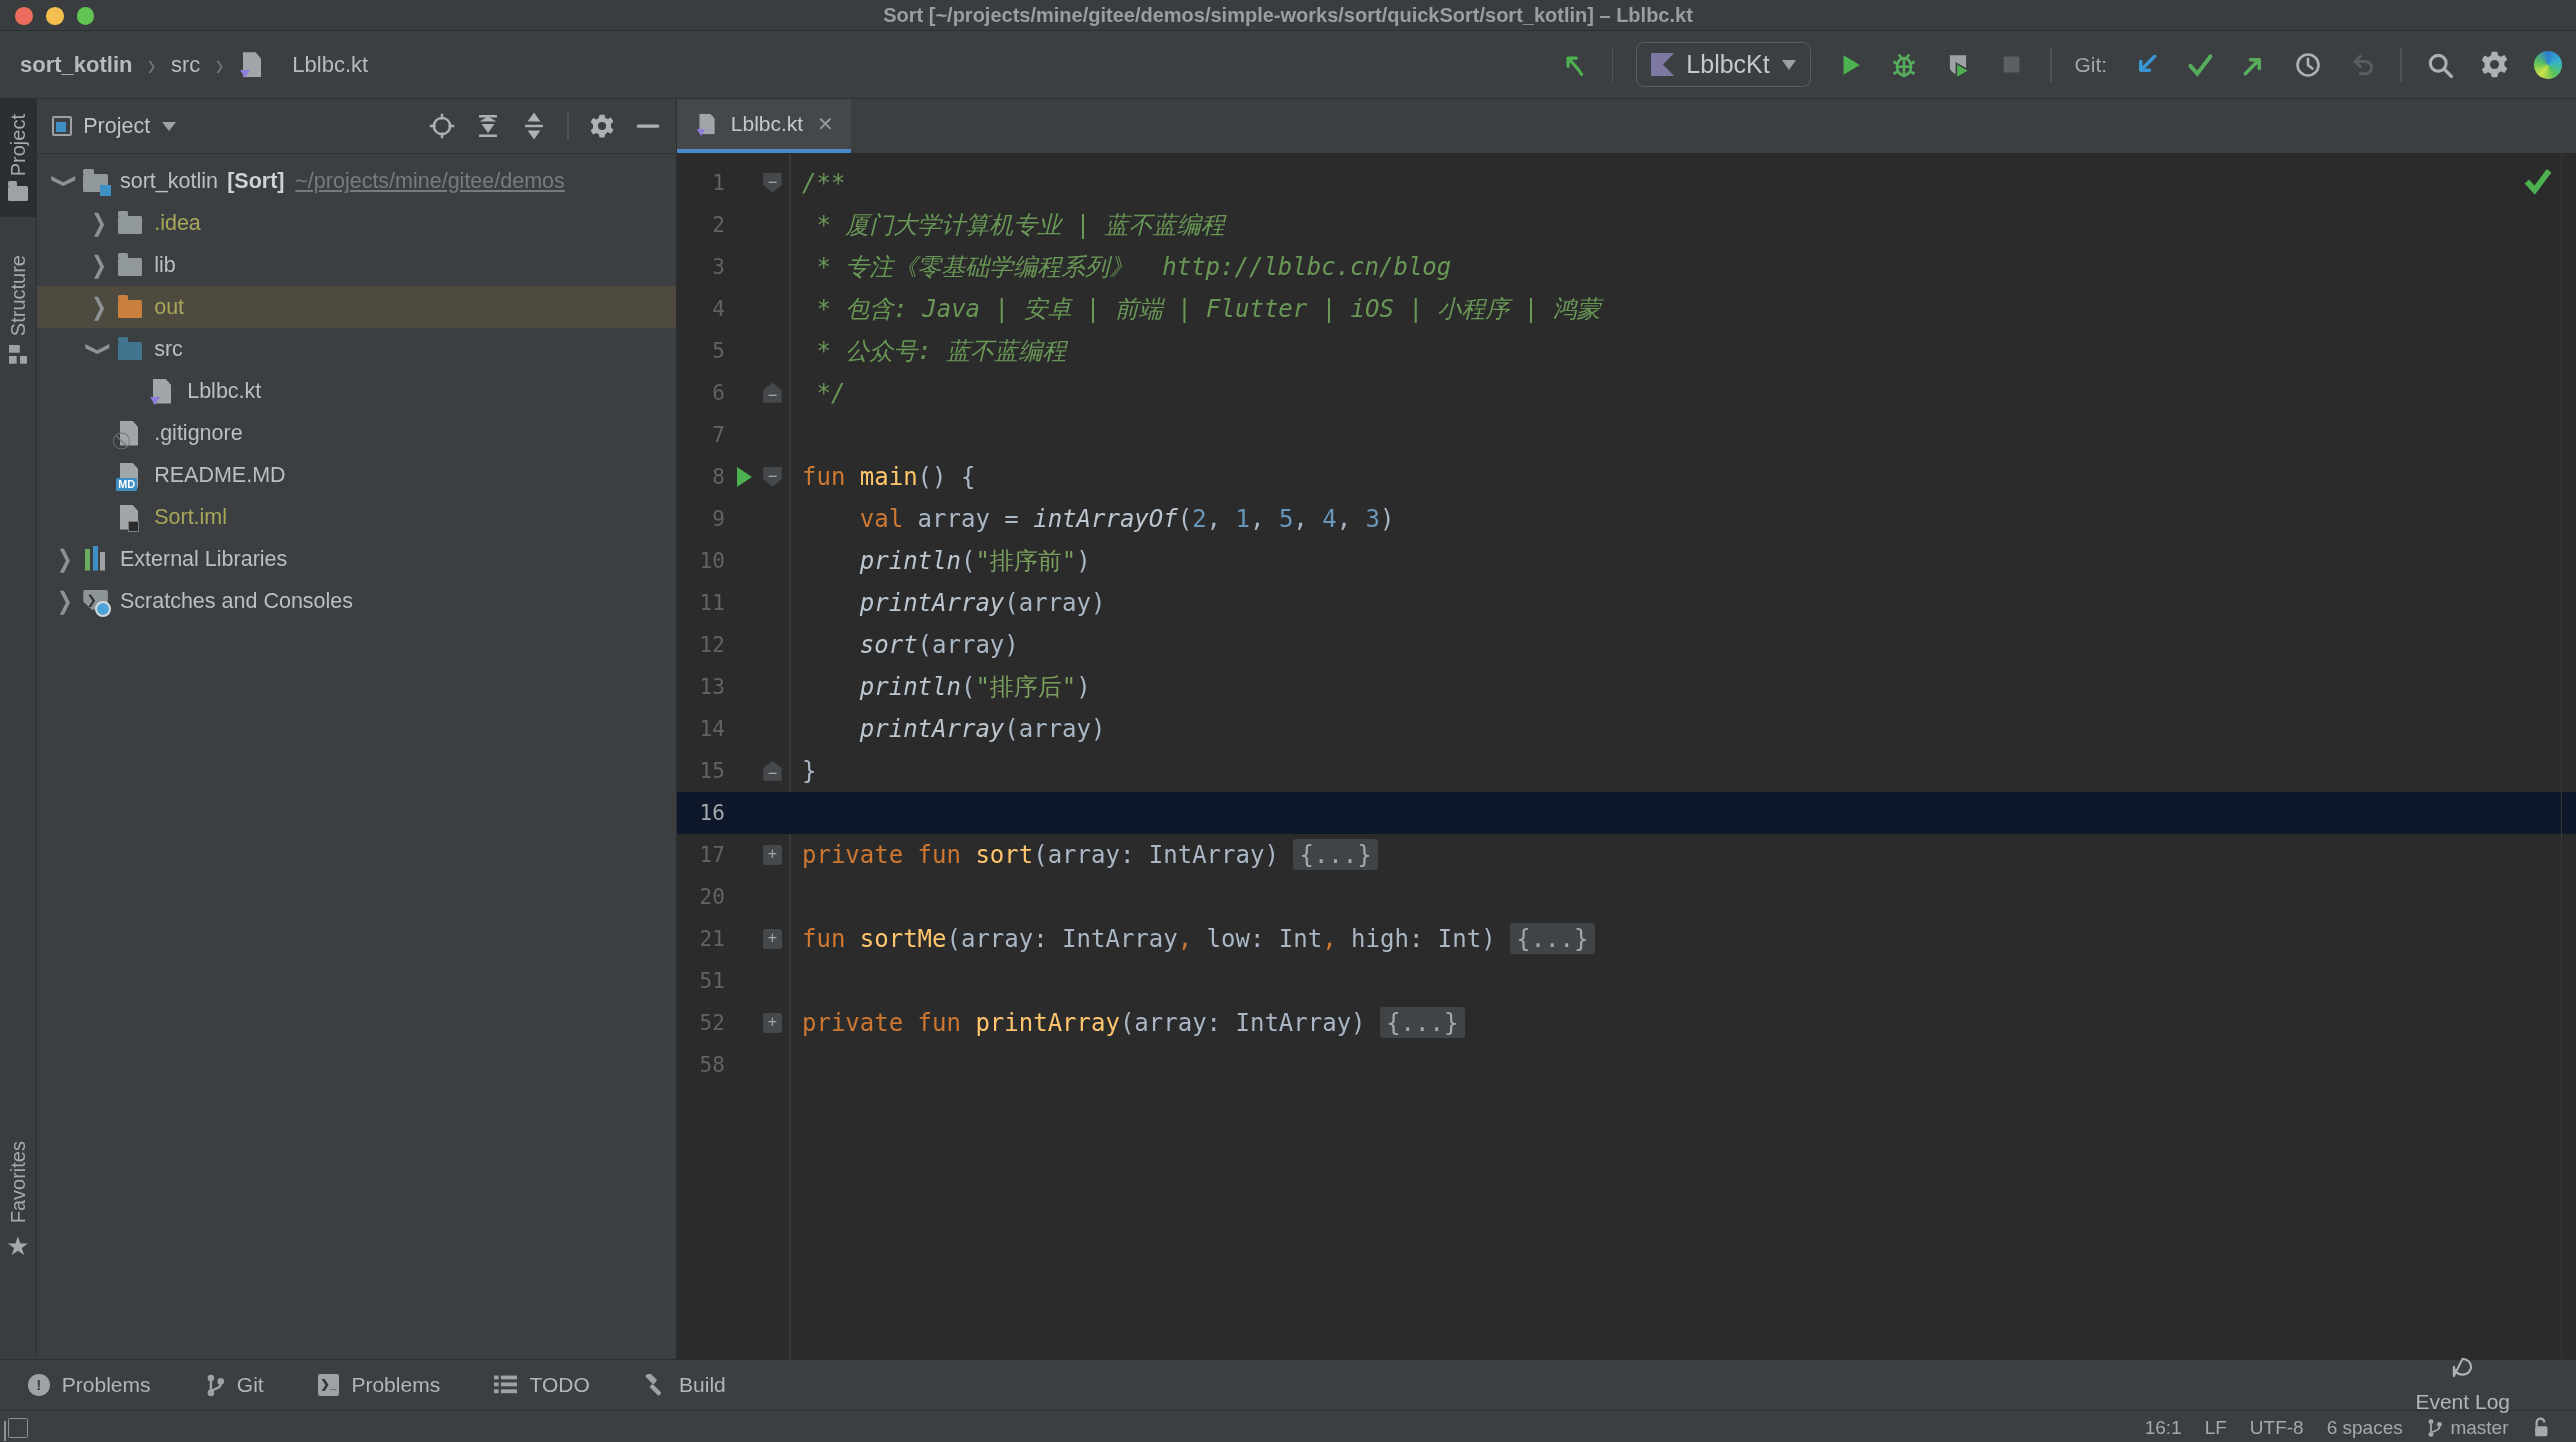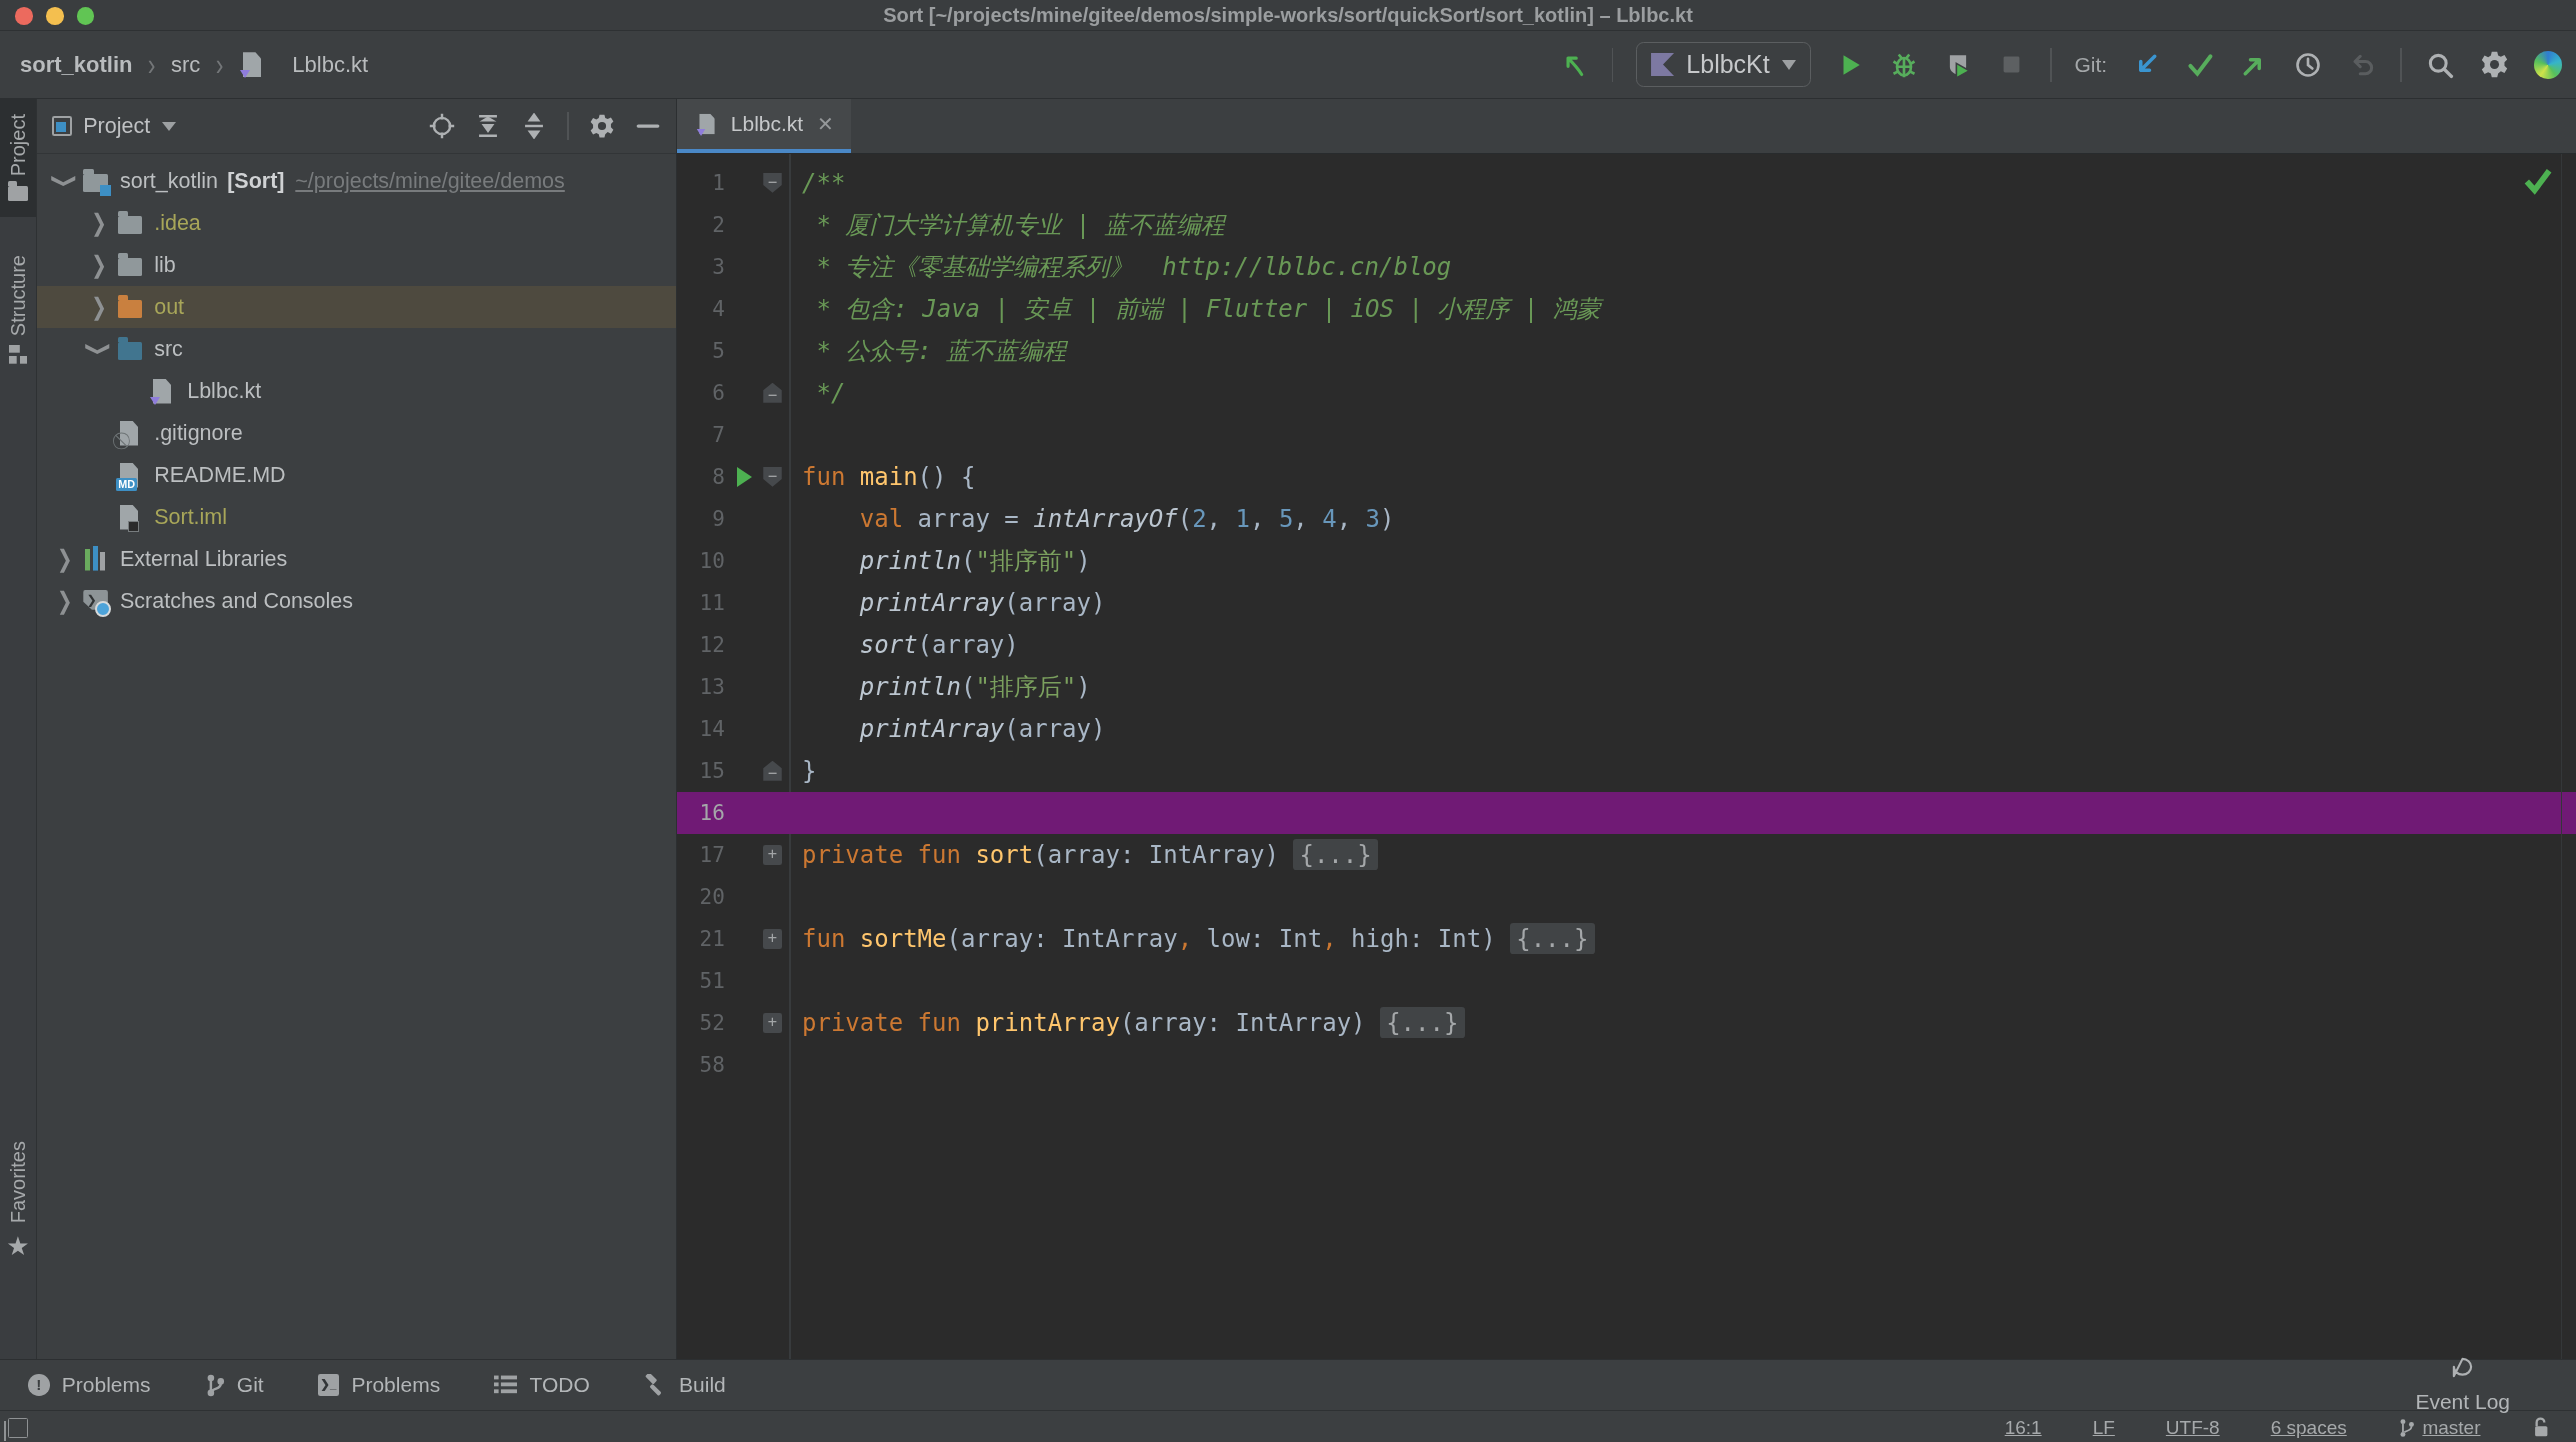--- a/index.html
+++ b/index.html
@@ -91,21 +91,21 @@
   .editor{flex:1;display:flex;flex-direction:column;background:var(--editor_bg);min-width:0;}
   .tabbar{height:55px;background:var(--chrome);display:flex;align-items:flex-end;border-bottom:0.8px solid #282b2d;}
   .tab{height:54px;display:flex;align-items:center;gap:10.8px;padding:0 17px;background:#45484a;border-bottom:4.6px solid var(--accent);cursor:default;}
   .tab .ticon{transform:scale(.85);margin-right:0;flex:0 0 26px;}
   .tab-name{font-size:21px;color:#c6c8ca;}
   .tab-close{color:#95989a;font-size:20px;margin-left:3.1px;}
   .editor-body{position:relative;flex:1;overflow:hidden;padding-top:7.7px;}
   .editor-body::before{content:"";position:absolute;left:112px;top:0;bottom:0;width:1.5px;background:#383b3d;}
   .editor-body::after{content:"";position:absposition;position:absolute;right:14px;top:0;bottom:0;width:1.5px;background:#343739;}
   .cline{height:42px;display:flex;align-items:center;position:relative;}
-  .cline.cur{background:#701a75;}
+  .cline.cur{background:#0f172a;}
   .ln-num{flex:0 0 54px;text-align:right;font-family:"DejaVu Sans Mono",monospace;font-size:21px;color:#606366;padding-right:6.2px;}
   .cline.cur .ln-num{color:#a4a7a9;}
   .ln-run{flex:0 0 26px;display:flex;align-items:center;justify-content:center;}
   .run-tri{width:0;height:0;border-left:15.4px solid var(--run_green);border-top:10px solid transparent;border-bottom:10px solid transparent;}
   .ln-fold{flex:0 0 31px;display:flex;align-items:center;justify-content:center;z-index:1;}
   .fm{width:18.5px;height:20px;background:#46494c;color:#a2a5a7;font-size:15.4px;line-height:18.5px;text-align:center;font-family:"DejaVu Sans Mono",monospace;}
   .fm.open{clip-path:polygon(0 0,100% 0,100% 62%,50% 100%,0 62%);}
   .fm.end{clip-path:polygon(50% 0,100% 38%,100% 100%,0 100%,0 38%);line-height:24.6px;}
   .fm.plus{border-radius:2.3px;}
   .ln-code{white-space:pre;font-family:"DejaVu Sans Mono",monospace;font-size:24px;color:var(--code_text);padding-left:14px;}
@@ -124,21 +124,21 @@
   .bottombar{height:51px;background:var(--chrome);border-top:1.5px solid #2c2f31;display:flex;align-items:center;padding:0 28px;gap:54px;position:relative;}
   .bb-item{display:flex;align-items:center;gap:12.3px;font-size:21px;color:#b3b6b8;cursor:default;}
   .bb-circle{width:21.5px;height:21.5px;border-radius:50%;background:#9fa2a4;color:#3c3f41;font-weight:700;font-size:15.4px;text-align:center;line-height:21.5px;}
   .bb-term{width:21.5px;height:21.5px;background:#9fa2a4;border-radius:2.3px;color:#33363  8;color:#333638;font-size:11.5px;font-weight:700;text-align:center;line-height:20px;}
   .event-log{position:absolute;right:66px;display:flex;align-items:center;gap:10.8px;font-size:21px;color:#b3b6b8;flex-direction:column;}
 
   
   .statusbar{height:34px;background:var(--chrome);border-top:0.8px solid #2e3133;display:flex;align-items:center;padding:0 26px 0 7.7px;font-size:19px;color:#a6a9ab;}
   .sb-switcher{width:20px;height:20px;border:1.5px solid #8f9294;border-radius:1.5px;position:relative;}
   .sb-switcher::before{content:"";position:absolute;left:-4.6px;top:2.3px;width:1.5px;height:20px;background:#8f9294;}
-  .sb-right{margin-left:auto;display:flex;align-items:center;gap:51px;text-decoration:underline;}
+  .sb-right{margin-left:auto;display:flex;align-items:center;gap:23px;}
   .sb-item{display:flex;align-items:center;gap:7.7px;}
   svg{display:block;}
 </style>
 </head>
 <body>
 
 <div class="titlebar">
   <div class="lights">
     <span class="light red"></span>
     <span class="light yellow"></span>

